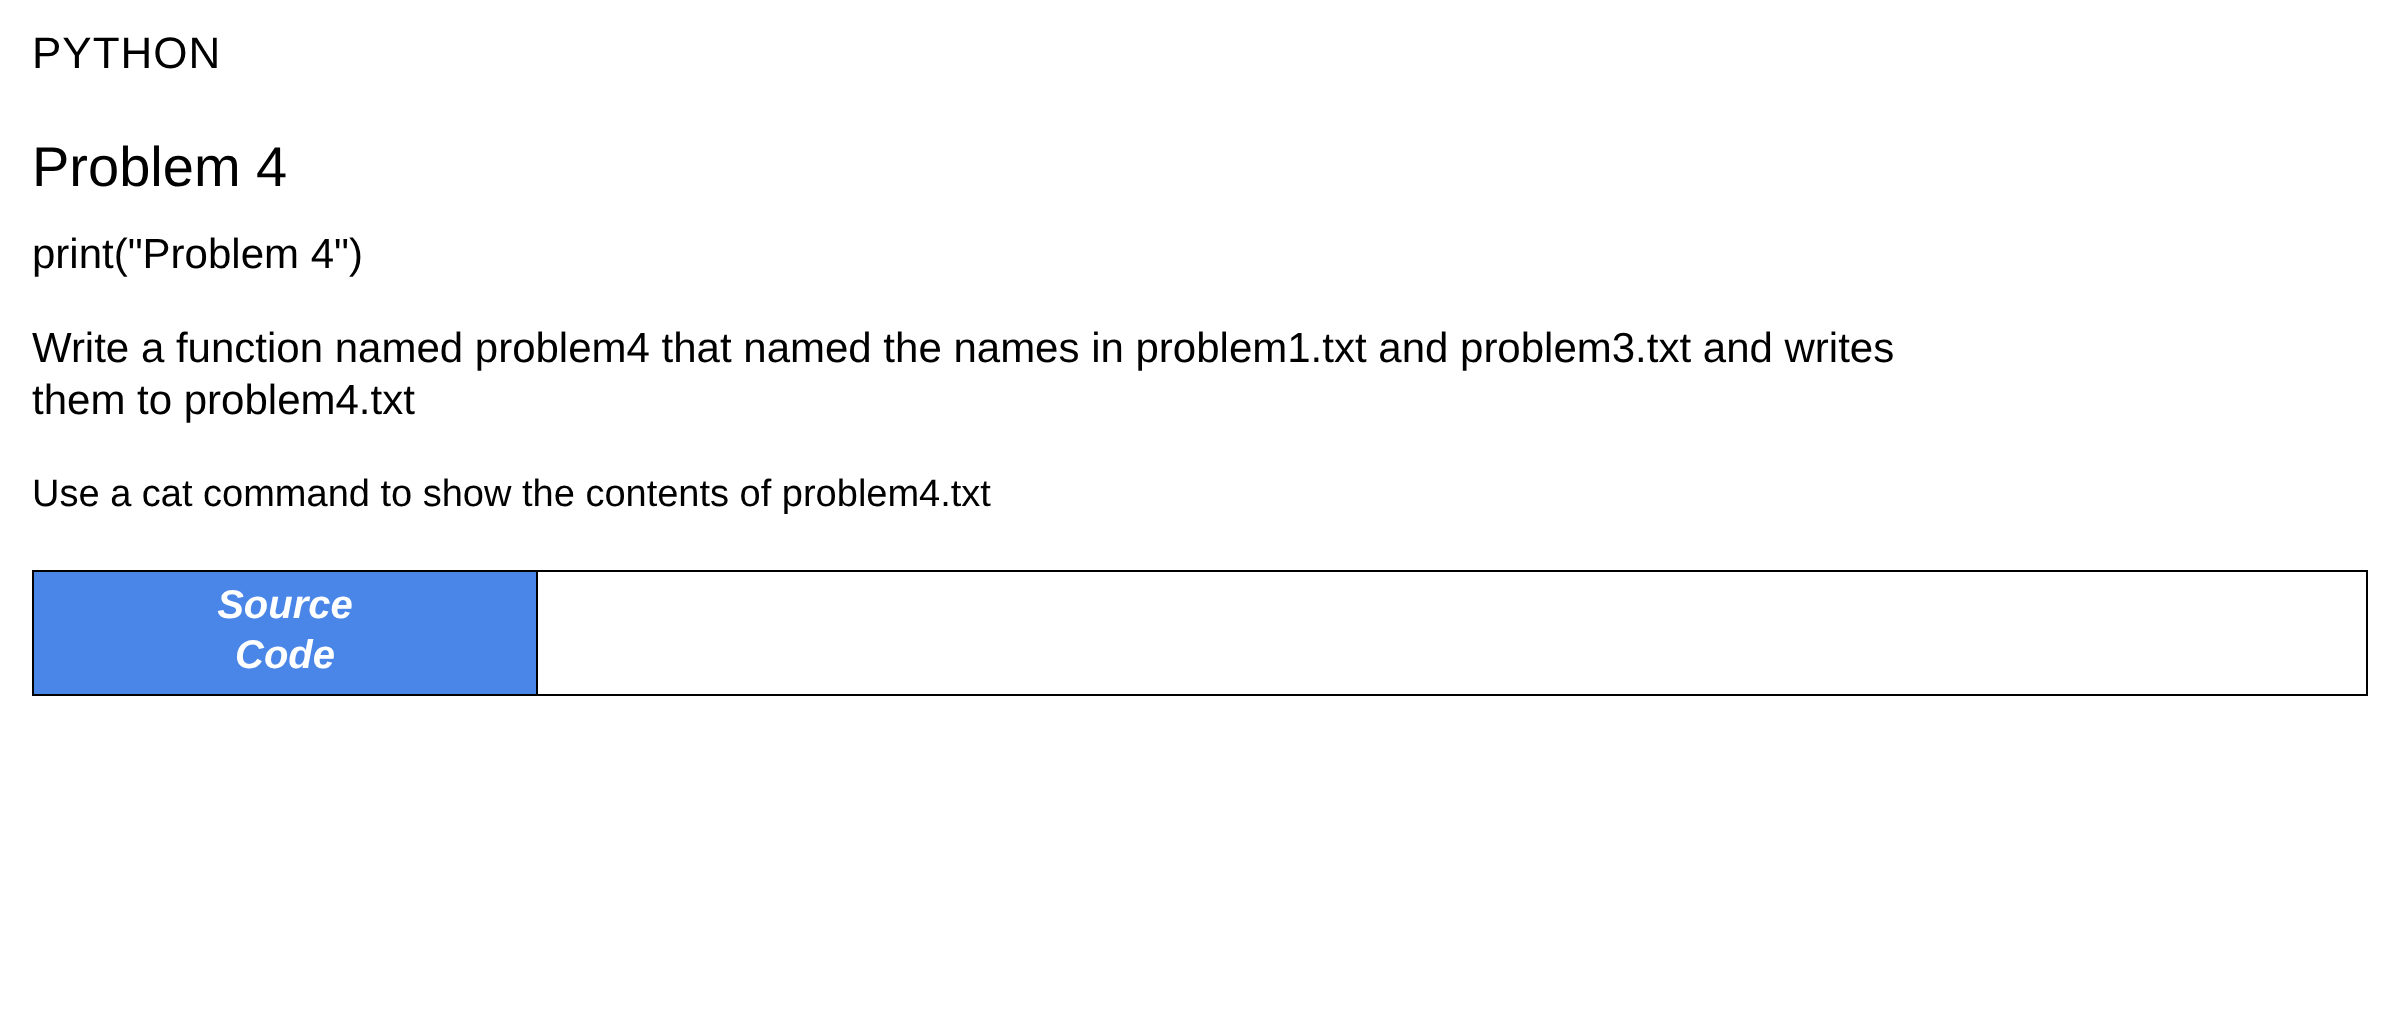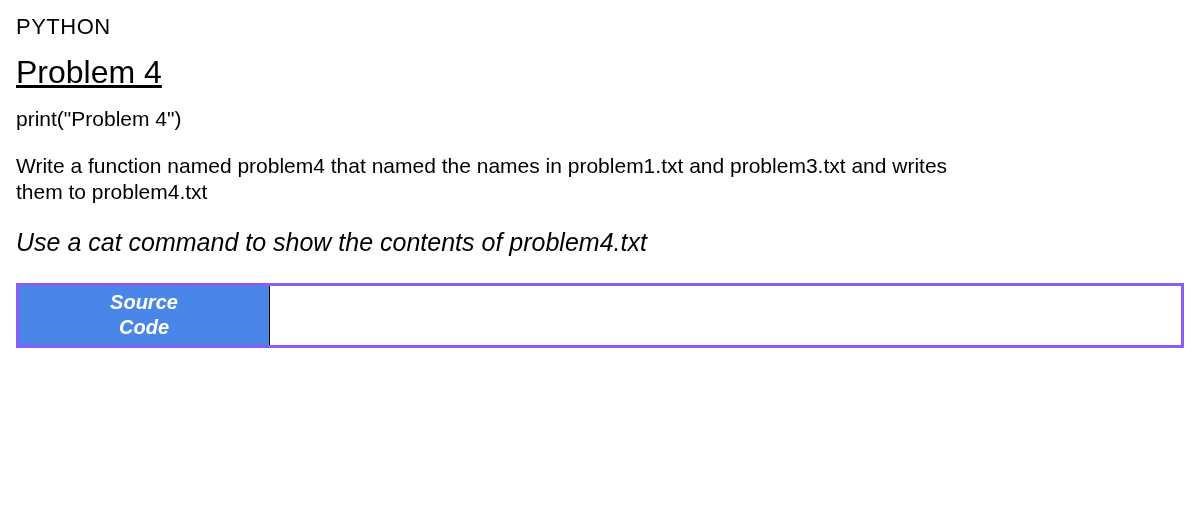--- a/index.html
+++ b/index.html
@@ -11,48 +11,46 @@
       font-family: Arial, Helvetica, sans-serif;
       background: #ffffff;
       padding: 14px 16px;
       width: 1200px;
       color: #000000;
     }
     .header-label {
       font-size: 22px;
       font-weight: 400;
       letter-spacing: 0.5px;
-      margin-bottom: 14px;
+      margin-bottom: 28px;
     }
     .problem-title {
-      font-size: 32px;
+      font-size: 28px;
       font-weight: 400;
       margin-bottom: 16px;
-      text-decoration: underline;
     }
     .code-line {
       font-size: 21px;
       font-weight: 400;
       margin-bottom: 22px;
     }
     .description {
       font-size: 21px;
       font-weight: 400;
       line-height: 1.25;
       margin-bottom: 22px;
       max-width: 980px;
     }
     .instruction {
-      font-size: 25px;
+      font-size: 19px;
       font-weight: 400;
       margin-bottom: 26px;
-      font-style: italic;
     }
     .table-container {
-      border: 3px solid #8b5cf6;
+      border: 1px solid #8b5cf6;
       border-collapse: collapse;
       width: 100%;
       table-layout: fixed;
     }
     .table-container td {
       border: 1px solid #000000;
       padding: 0;
       vertical-align: middle;
     }
     .label-cell {

